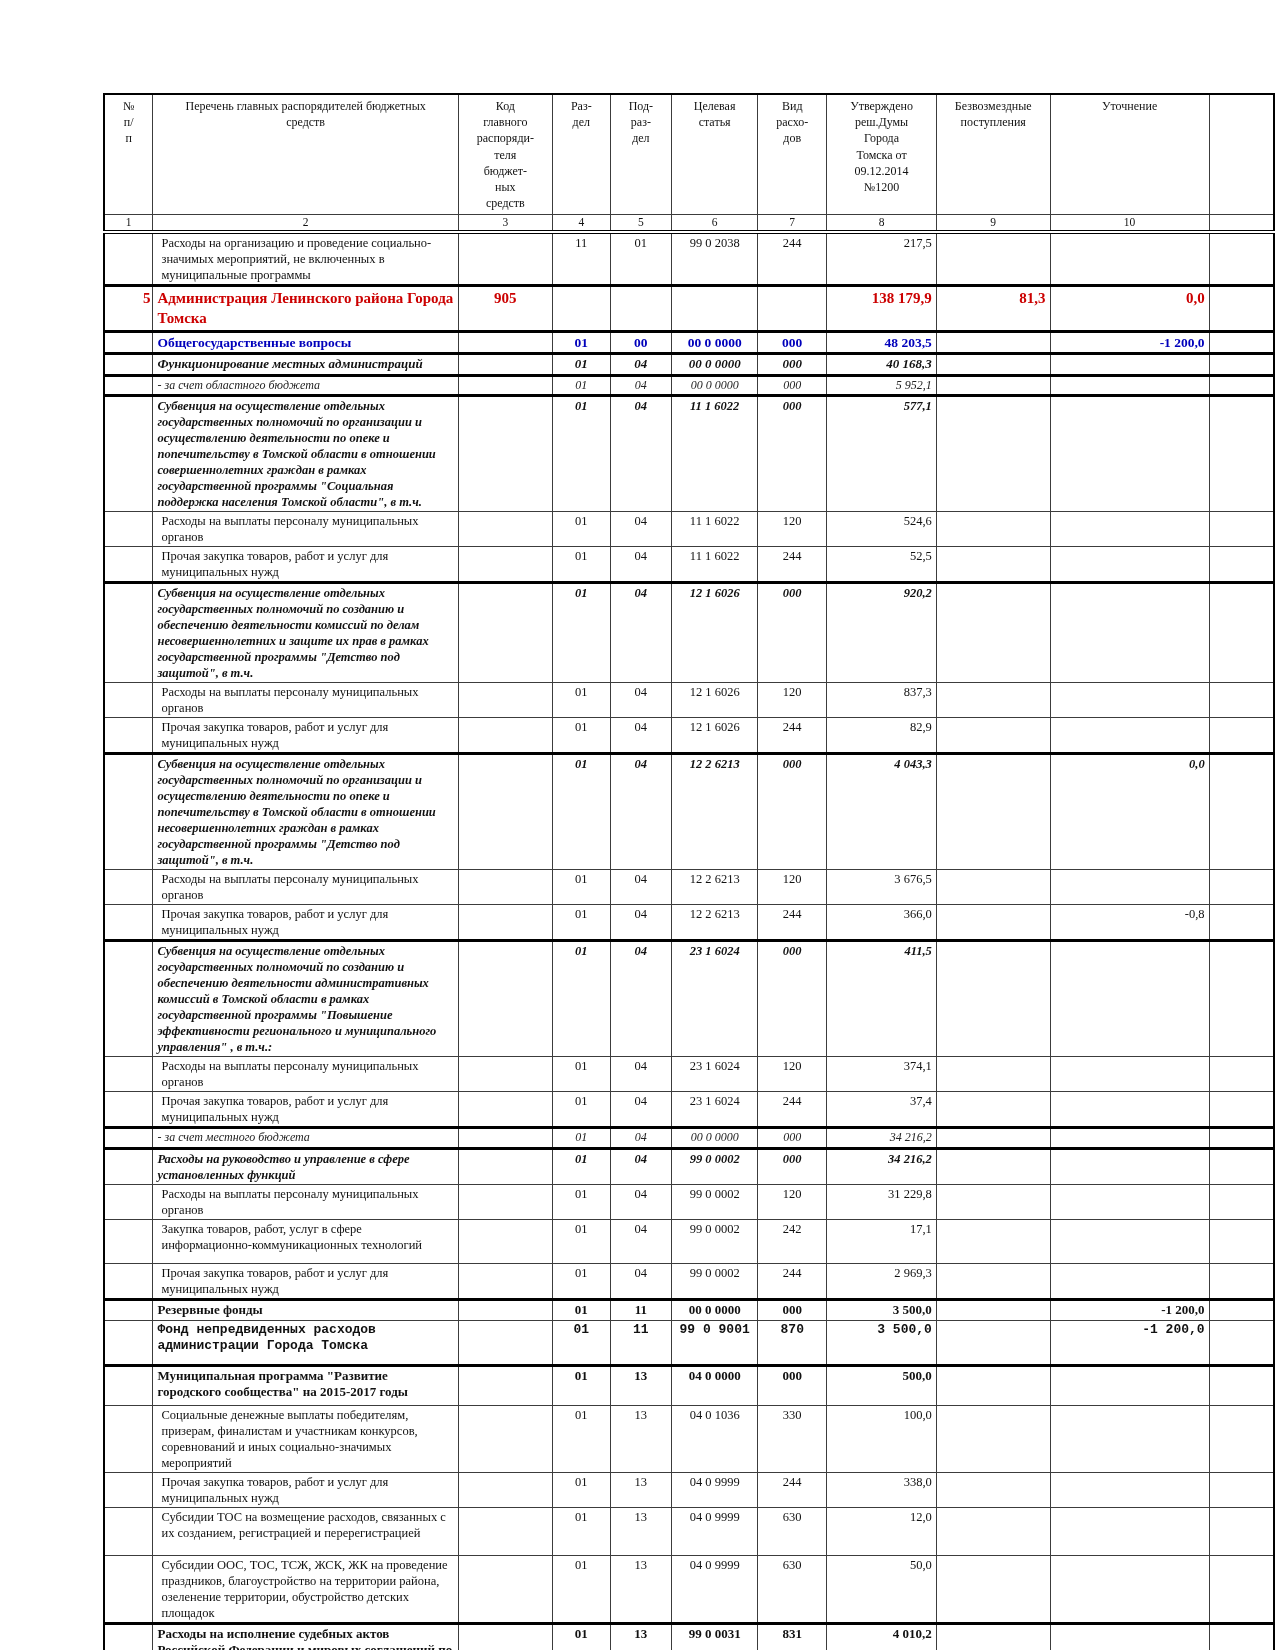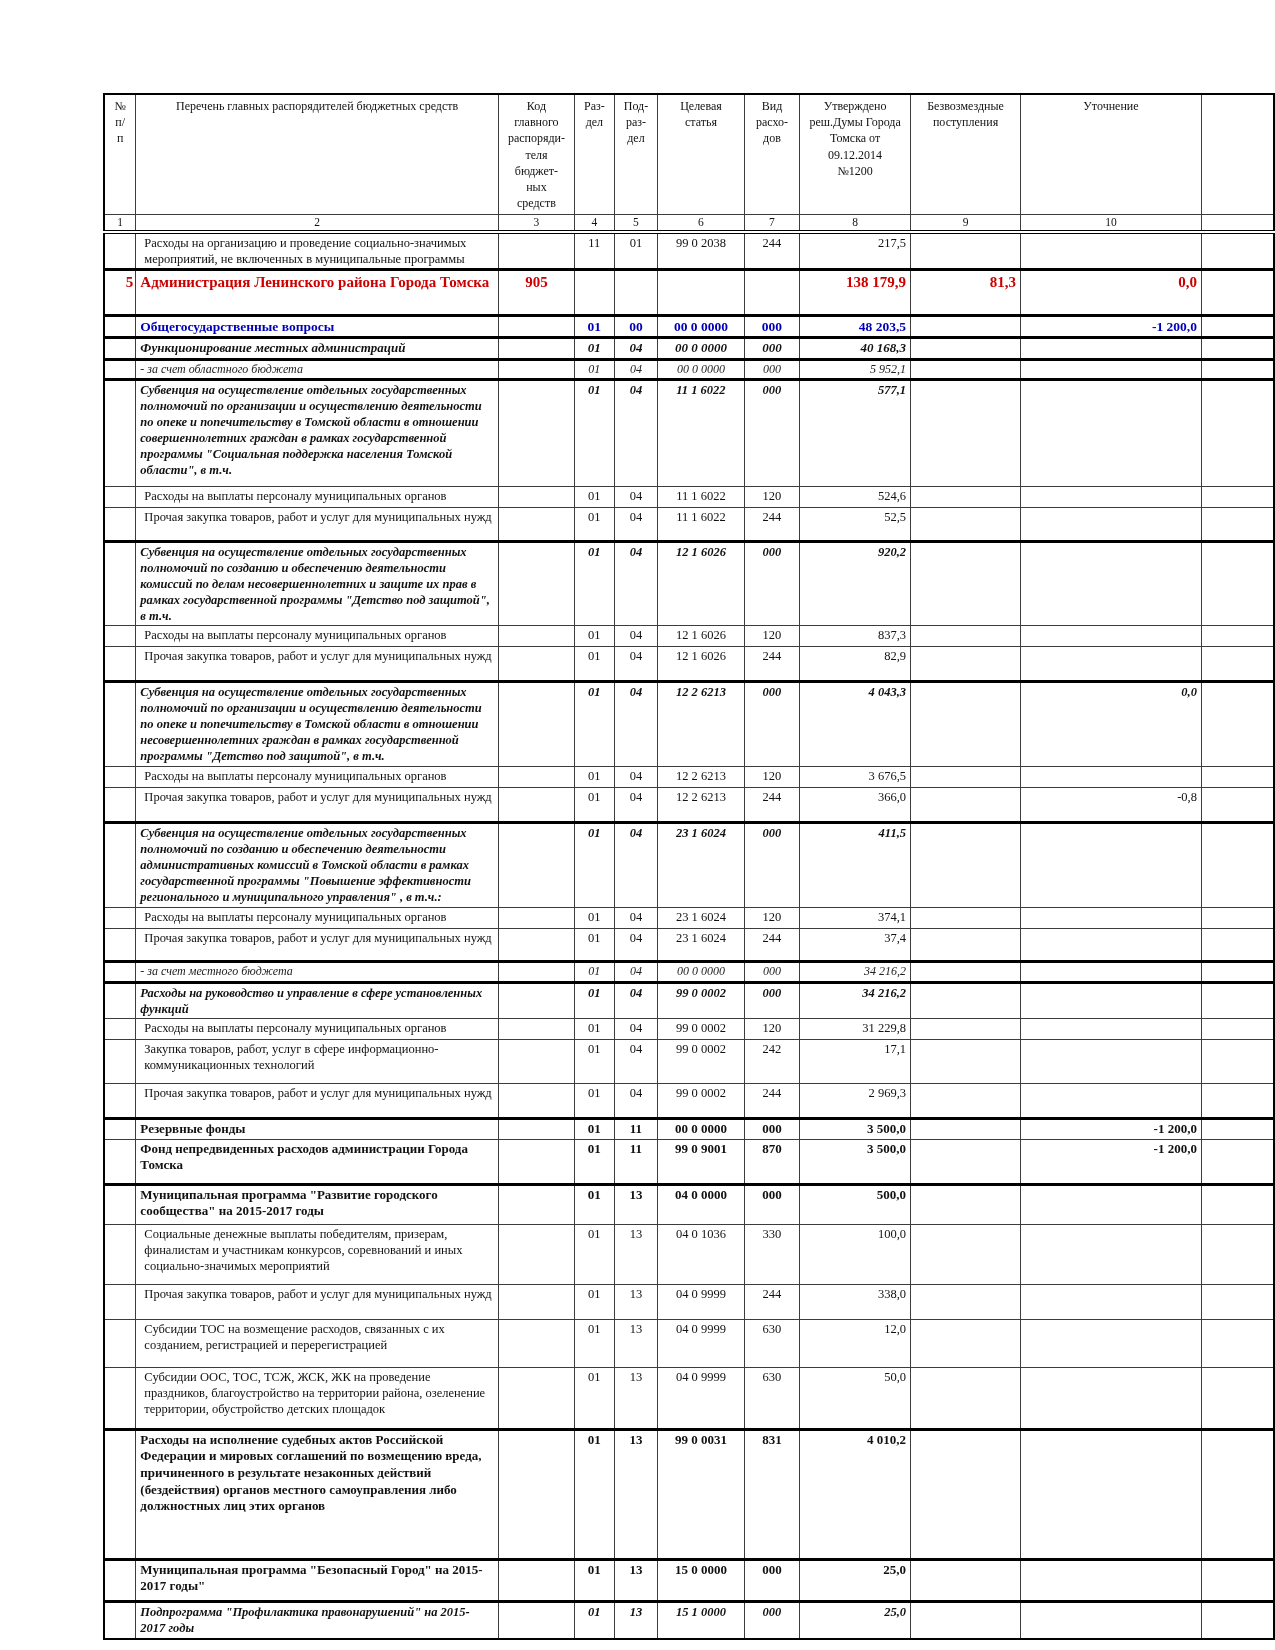--- a/index.html
+++ b/index.html
@@ -22,21 +22,21 @@
     vertical-align:top;
     padding:1px 4px;
     font-size:12.5px;
     line-height:1.28;
     overflow:hidden;
   }
   thead th{
     font-weight:normal;
     text-align:center;
     font-size:12px;
-    padding:3px 9px;
+    padding:3px 18px;
     line-height:1.35;
   }
   tr.numline td{
     text-align:center;
     font-size:11.5px;
     padding:0 2px;
     border-bottom:4px double #000;
   }
   .c-num{text-align:right;padding-right:2px;}
   .c-name{text-align:left;}
@@ -391,21 +391,21 @@
           <td class="c-code"></td>
           <td class="c-code">01</td>
           <td class="c-code">11</td>
           <td class="c-code">00 0 0000</td>
           <td class="c-code">000</td>
           <td class="c-amt">3 500,0</td>
           <td class="c-amt"></td>
           <td class="c-amt">-1 200,0</td>
           <td class="c-extra"></td>
         </tr>
-        <tr class="k-group" style="height: 45px;">
+        <tr class="k-group" style="height: 45px; font-family: Liberation Mono, monospace;">
           <td class="c-num"></td>
           <td class="c-name">Фонд непредвиденных расходов администрации Города Томска</td>
           <td class="c-code"></td>
           <td class="c-code">01</td>
           <td class="c-code">11</td>
           <td class="c-code">99 0 9001</td>
           <td class="c-code">870</td>
           <td class="c-amt">3 500,0</td>
           <td class="c-amt"></td>
           <td class="c-amt">-1 200,0</td>

